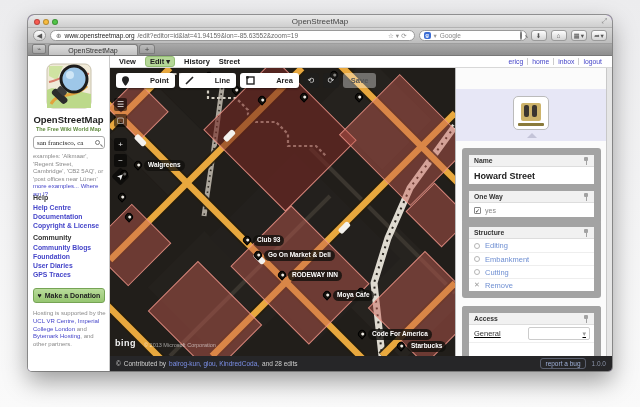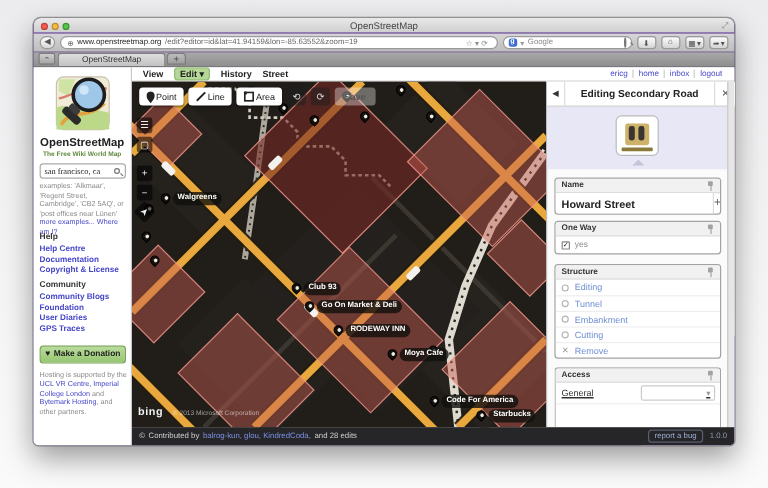--- a/index.html
+++ b/index.html
@@ -68,21 +68,21 @@
   .hosting { position:absolute; left:5px; top:254px; width:73px; font-size:6px; line-height:1.3; color:#8a8a8a; }
   
   .map { position:absolute; left:82px; top:12px; width:345px; height:288px; background:#221f1b; overflow:hidden; }
   .pin { position:absolute; width:8px; height:8px; background:#17140f; border:1px solid #000;
     border-radius:50% 50% 50% 0; transform:rotate(-45deg); }
   .pin::after { content:''; position:absolute; left:2px; top:2px; width:3px; height:3px; background:#efece6; border-radius:50%; }
   .poi-label { position:absolute; background:rgba(18,16,13,.8); color:#fff; font-size:6.5px; font-weight:bold;
     line-height:1; padding:2px 4px; border-radius:6px; white-space:nowrap; }
   .edtools { position:absolute; left:6px; top:5px; display:flex; gap:4px; align-items:center; }
   .toolbtn { height:15px; background:#fff; border-radius:3px; box-shadow:0 1px 2px rgba(0,0,0,.45);
-    font-size:7.5px; font-weight:normal; color:#222; display:flex; align-items:center; gap:1px; padding:0 6px; }
+    font-size:7.5px; font-weight:bold; color:#222; display:flex; align-items:center; gap:21px; padding:0 6px; }
   .ghostbtn { height:15px; min-width:16px; background:rgba(30,30,30,.5); border-radius:3px; color:#ddd;
     font-size:8px; display:flex; align-items:center; justify-content:center; padding:0 4px; }
   .savebtn { height:15px; background:rgba(255,255,255,.35); border-radius:3px; color:#555;
     font-size:7.5px; font-weight:bold; display:flex; align-items:center; padding:0 8px; }
   .mapbtn { position:absolute; left:4px; width:13px; height:13px; background:rgba(0,0,0,.55); border-radius:2px;
     color:#eee; font-size:8px; display:flex; align-items:center; justify-content:center; }
   .bing { position:absolute; left:5px; top:270px; color:#f2f2f2; font-size:9px; font-weight:bold; letter-spacing:.5px; }
   .imcopy { position:absolute; left:34px; top:274px; color:rgba(255,255,255,.55); font-size:5.5px; }
   
   .panel { position:absolute; left:427px; top:12px; width:157px; height:288px; background:#fbfbfb; border-left:1px solid #bbb; }
@@ -90,21 +90,21 @@
   .p-back { width:15px; border-right:1px solid #ddd; font-size:7px; color:#333; display:flex; align-items:center; justify-content:center; }
   .p-title { flex:1; font-size:8.5px; font-weight:bold; color:#222; display:flex; align-items:center; justify-content:center; }
   .p-close { width:18px; border-left:1px solid #ddd; font-size:10px; color:#444; display:flex; align-items:center; justify-content:center; }
   .p-preset { position:absolute; left:0; top:21px; width:151px; height:52px; background:#e7e7f6; }
   .preset-btn { position:absolute; left:57px; top:7px; width:36px; height:34px; background:#fff; border:1px solid #bbb; border-radius:5px; }
   .road-ico { position:absolute; left:7px; top:6px; width:20px; height:18px; background:#cdb36a; border-radius:2px; }
   .road-ico i { position:absolute; top:2px; width:5px; height:12px; background:#3a3530; border-radius:2px; }
   .road-base { position:absolute; left:4px; top:26px; width:26px; height:3px; background:#8a7a3a; border-radius:1px; }
   .caret-up { position:absolute; left:71px; top:44px; width:0; height:0; border-left:5px solid transparent;
     border-right:5px solid transparent; border-bottom:5px solid #c4c4d8; }
-  .fbox { position:absolute; left:6px; width:139px; border:1px solid #a3a3a3; border-radius:3px; background:#fff; overflow:hidden; }
+  .fbox { position:absolute; left:6px; width:139px; border:7px solid #a3a3a3; border-radius:3px; background:#fff; overflow:hidden; }
   .frow-label { height:12px; background:#f1f1f1; border-bottom:1px solid #ddd; display:flex; align-items:center;
     padding:0 5px; font-size:6.8px; font-weight:bold; color:#333; }
   .pinglyph { margin-left:auto; width:6px; height:8px; position:relative; }
   .pinglyph::before { content:''; position:absolute; left:1px; top:0; width:4px; height:4px; background:#a2a2a2; border-radius:1px; }
   .pinglyph::after { content:''; position:absolute; left:2.5px; top:4px; width:1px; height:4px; background:#a2a2a2; }
   .namerow { display:flex; height:17px; }
   .namerow input { flex:1; border:none; outline:none; font-size:9px; font-weight:bold; color:#222; padding:0 5px;
     font-family:"Liberation Sans",sans-serif; }
   .plus { width:15px; border-left:1px solid #ddd; color:#666; font-size:10px; display:flex; align-items:center; justify-content:center; }
   .checkrow { height:14px; display:flex; align-items:center; gap:4px; padding:0 5px; }
@@ -362,25 +362,20 @@
         <div class="mapbtn" style="top:46px;">▢</div>
         <div class="mapbtn" style="top:70px;">+</div>
         <div class="mapbtn" style="top:86px;">−</div>
         <div class="mapbtn" style="top:102px; transform:rotate(-45deg);">➤</div>
 
         <div class="bing">bing</div>
         <div class="imcopy">© 2013 Microsoft Corporation</div>
       </div>
 
       <div class="panel">
-        <div class="p-head">
-          <span class="p-back">◀</span>
-          <span class="p-title">Editing Secondary Road</span>
-          <span class="p-close">×</span>
-        </div>
         <div class="p-preset">
           <span class="preset-btn">
             <span class="road-ico">
               <i style="left:3px;"></i>
                 <i style="left:11px;"></i>
             </span>
             <span class="road-base"></span>
           </span>
           <span class="caret-up"></span>
         </div>
@@ -411,24 +406,20 @@
           <div class="frow-label">
             <span>Structure</span>
             <span class="pinglyph"></span>
           </div>
           <div class="optrow" style="border-top:none;">
             <span class="radio"></span>
             <span class="olabel">Editing</span>
           </div>
           <div class="optrow">
             <span class="radio"></span>
-            <span class="olabel">Tunnel</span>
-          </div>
-          <div class="optrow">
-            <span class="radio"></span>
             <span class="olabel">Embankment</span>
           </div>
           <div class="optrow">
             <span class="radio"></span>
             <span class="olabel">Cutting</span>
           </div>
           <div class="optrow">
             <span class="xglyph">✕</span>
             <span class="olabel">Remove</span>
           </div>

